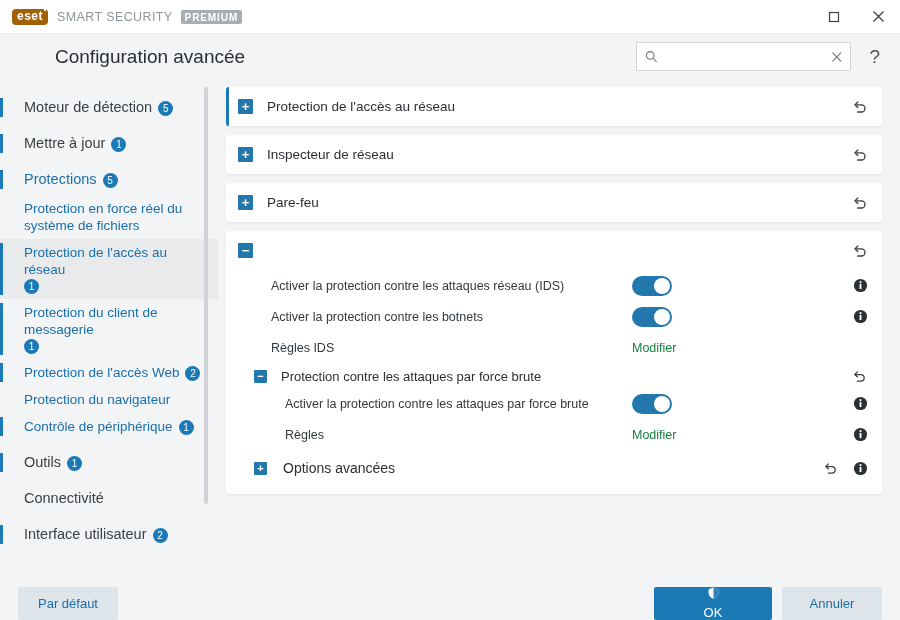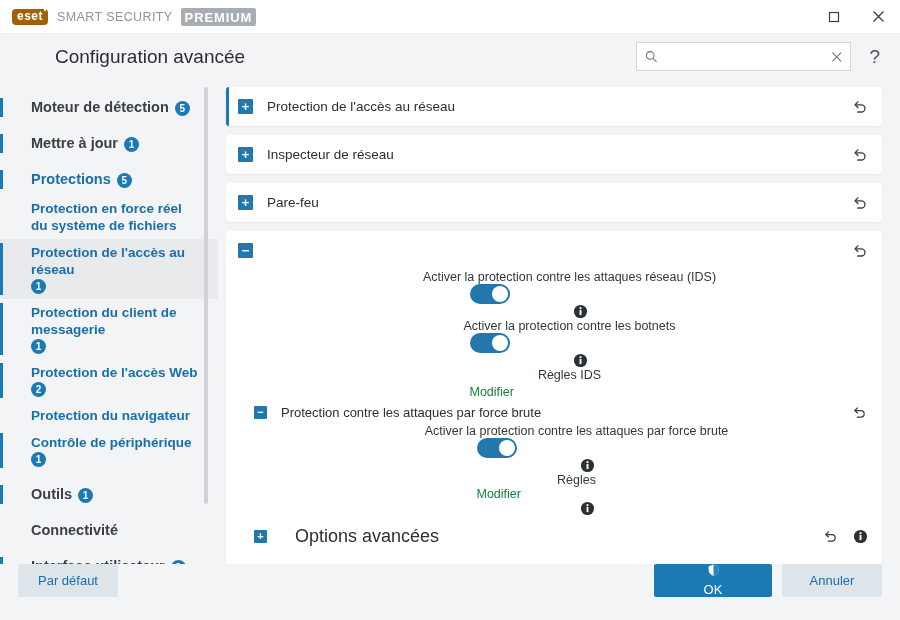--- a/index.html
+++ b/index.html
@@ -20,21 +20,21 @@
   .logo-badge {
     background: #a16207; color: #ffffff; font-size: 12px; font-weight: bold;
     letter-spacing: .5px; border-radius: 4px; padding: 1px 5px 2px 5px;
     line-height: 13px; position: relative;
   }
   .logo-badge .dot { position:absolute; top:0px; right:2px; width:2px; height:2px; background:#ffffff; }
   .suite-name {
     margin-left: 9px; color: #8e9499; font-size: 12.5px; letter-spacing: .4px;
   }
   .premium-tag {
-    margin-left: 8px; background: #a7adb2; color: #ffffff; font-size: 13px;
+    margin-left: 8px; background: #a7adb2; color: #ffffff; font-size: 10px;
     font-weight: bold; letter-spacing: .9px; padding: 2px 4px 1px 4px; border-radius: 2px;
   }
   .win-controls { margin-left: auto; display: flex; height: 34px; }
   .win-btn {
     width: 44px; height: 34px; display: flex; align-items: center; justify-content: center;
     color: #3b3f42;
   }
 
   
   .header {
@@ -55,23 +55,23 @@
 
   
   .body { flex: 1; display: flex; min-height: 0; background: #f2f4f6; }
 
   
   .sidebar {
     width: 218px; flex: 0 0 218px; position: relative;
     overflow: hidden; padding-top: 6px;
   }
   .nav-item {
-    position: relative; padding: 5px 12px 5px 31px;
+    position: relative; padding: 5px 12px 5px 24px;
     font-size: 13.5px; line-height: 17px; color: #1b6ea8;
-    display: flex; align-items: flex-start; flex-wrap: wrap; font-weight: bold;
+    display: flex; align-items: flex-start; flex-wrap: wrap;
   }
   .nav-item.top { font-size: 14.5px; color: #3a3f43; margin-top: 9px; margin-bottom: 2px; }
   .nav-item.top.link { color: #1b6ea8; }
   .nav-item .bar {
     position: absolute; left: 0; top: 4px; bottom: 4px; width: 3px; background: #1b7ab5;
   }
   .nav-item.active { background: #e8eaec; }
   .nav-label { padding-right: 6px; }
   .badge {
     display: inline-block; min-width: 15px; height: 15px; border-radius: 8px;
@@ -102,47 +102,47 @@
     font-size: 13px; line-height: 1; font-weight: bold; flex: 0 0 15px; border-radius: 1px;
   }
   .pm.small { width: 13px; height: 13px; flex: 0 0 13px; font-size: 11px; }
   .card-title { margin-left: 14px; font-size: 13.5px; color: #2b2f33; }
   .row-actions { margin-left: auto; display: flex; align-items: center; gap: 18px; }
   .undo { color: #3a3f43; display: inline-flex; }
   .info { display: inline-flex; }
 
   .card-body { padding: 0 14px 12px 14px; }
   .setting-row {
-    display: flex; align-items: center; min-height: 31px; padding-left: 31px; flex-direction: column;
+    display: flex; align-items: center; min-height: 31px; padding-left: 31px;
   }
   .setting-row.indent2 { padding-left: 45px; }
   .setting-label { font-size: 12.5px; color: #33383c; flex: 1; }
   .setting-ctrl { width: 200px; display: flex; align-items: center; }
   .setting-end { width: 36px; display: flex; justify-content: flex-end; align-items:center; }
   .toggle {
     width: 40px; height: 20px; border-radius: 11px; background: #2278ad;
     position: relative; flex: 0 0 40px;
   }
   .toggle .knob {
     position: absolute; top: 2px; right: 2px; width: 16px; height: 16px;
     border-radius: 50%; background: #ffffff;
   }
   .linktext { color: #15803d; font-size: 12.5px; }
 
   .sub-head { display: flex; align-items: center; padding: 6px 0 4px 14px; }
   .sub-title { margin-left: 14px; font-size: 13px; color: #2b2f33; }
   .sub-actions { margin-left: auto; display: flex; align-items: center; gap: 18px; padding-right: 1px; }
 
   .adv-row { display: flex; align-items: center; padding: 10px 0 6px 14px; }
-  .adv-title { margin-left: 28px; font-size: 18px; color: #2b2f33; }
+  .adv-title { margin-left: 16px; font-size: 14px; color: #2b2f33; }
   .adv-actions { margin-left: auto; display: flex; align-items: center; gap: 15px; }
 
   
   .footer {
-    height: 56px; flex: 0 0 56px; display: flex; align-items: flex-start;
+    height: 56px; flex: 0 0 56px; display: flex; align-items: flex-end;
     padding: 0 18px; gap: 10px; background: #f2f4f6;
   }
   .btn {
     height: 33px; min-width: 100px; border: none; border-radius: 2px;
     font-family: "Liberation Sans", sans-serif; font-size: 13px;
     display: inline-flex; align-items: center; justify-content: center; gap: 6px;
   }
   .btn-light { background: #dde4ea; color: #1b6ea8; }
   .btn-primary { background: #1b7ab5; color: #ffffff; min-width: 118px; flex-direction: column; }
   .btn-ok-spacer { margin-left: auto; }

